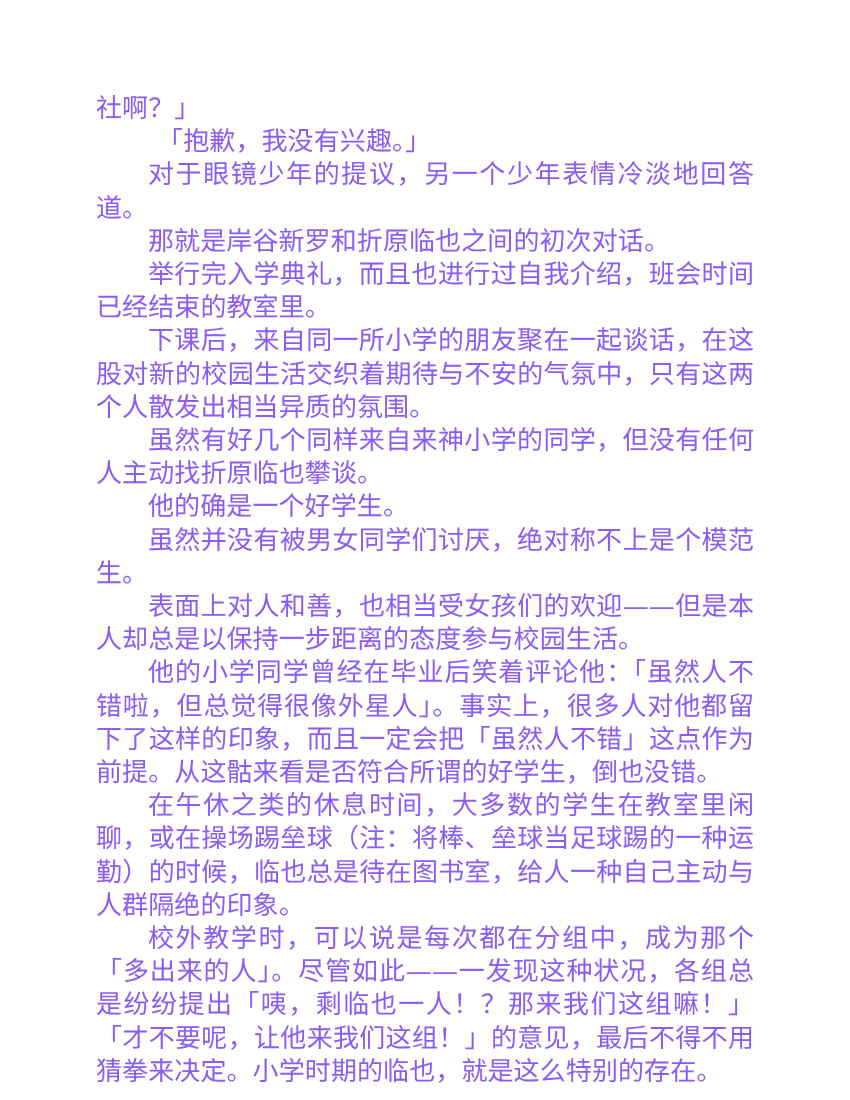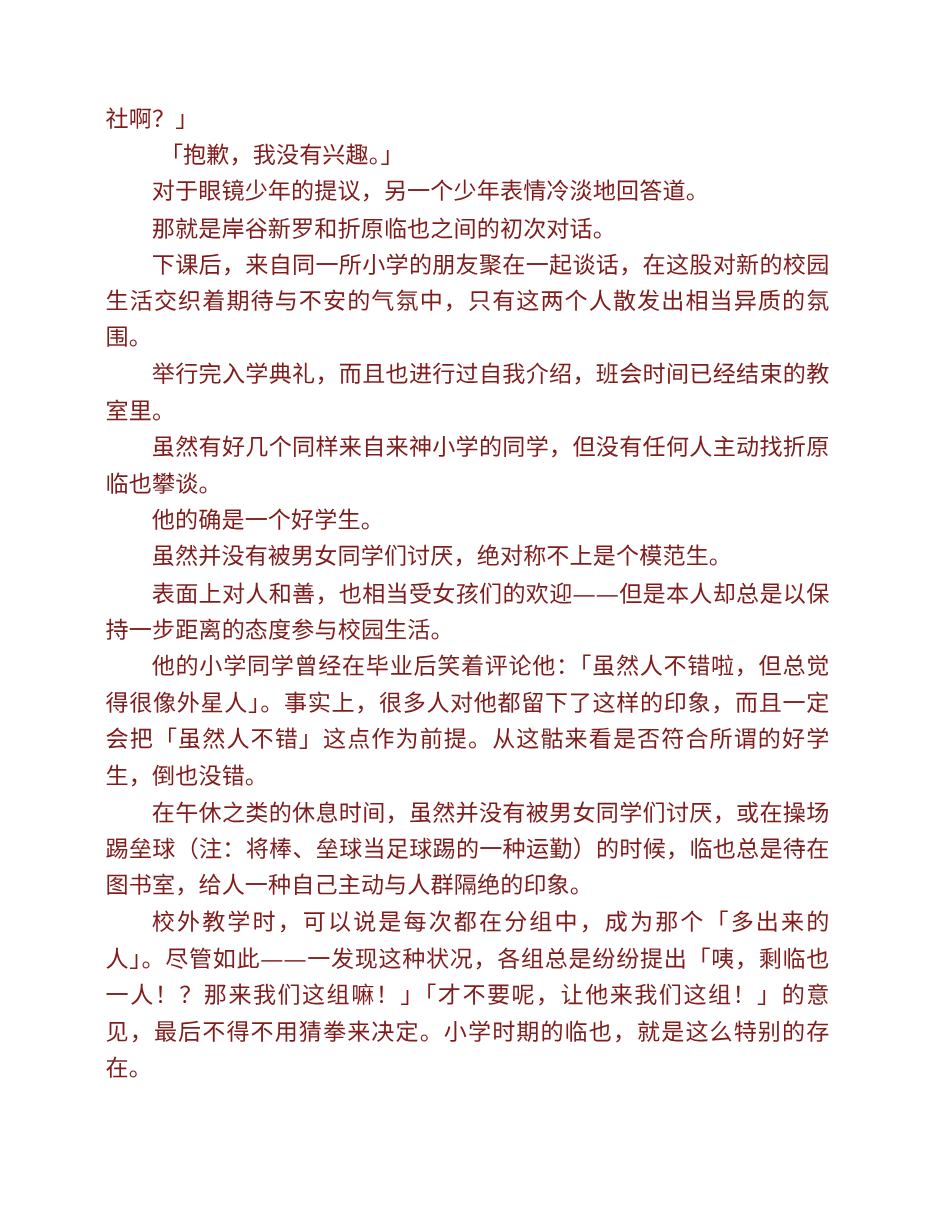--- a/index.html
+++ b/index.html
@@ -26,23 +26,23 @@
   #doc-body {
     position: absolute;
     left: 96px;
     top: 92px;
     width: 658px;
   }
 
   .para {
     margin: 0;
     font-family: "DejaVu Serif", "Liberation Serif", serif;
-    font-size: 21px;
+    font-size: 26px;
     line-height: 33.2px;
-    color: #7f1d1d;
+    color: #8b5cf6;
     text-align: justify;
     text-justify: inter-character;
     letter-spacing: 0.1px;
     word-break: break-all;
     overflow-wrap: break-word;
     white-space: normal;
     text-indent: 0;
   }
 
   
@@ -66,23 +66,23 @@
 </style>
 </head>
 <body>
 
 <div id="page" style="background: rgb(255, 255, 255);">
   <div id="doc-body" style="color: rgb(38, 38, 38);">
       <p class="para cont">社啊？」</p>
       <p class="para dialogue">「抱歉，我没有兴趣。」</p>
       <p class="para indent">对于眼镜少年的提议，另一个少年表情冷淡地回答道。</p>
       <p class="para indent">那就是岸谷新罗和折原临也之间的初次对话。</p>
+      <p class="para indent">举行完入学典礼，而且也进行过自我介绍，班会时间已经结束的教室里。</p>
       <p class="para indent">下课后，来自同一所小学的朋友聚在一起谈话，在这股对新的校园生活交织着期待与不安的气氛中，只有这两个人散发出相当异质的氛围。</p>
-      <p class="para indent">举行完入学典礼，而且也进行过自我介绍，班会时间已经结束的教室里。</p>
       <p class="para indent">虽然有好几个同样来自来神小学的同学，但没有任何人主动找折原临也攀谈。</p>
       <p class="para indent">他的确是一个好学生。</p>
       <p class="para indent">虽然并没有被男女同学们讨厌，绝对称不上是个模范生。</p>
       <p class="para indent">表面上对人和善，也相当受女孩们的欢迎——但是本人却总是以保持一步距离的态度参与校园生活。</p>
       <p class="para indent">他的小学同学曾经在毕业后笑着评论他：「虽然人不错啦，但总觉得很像外星人」。事实上，很多人对他都留下了这样的印象，而且一定会把「虽然人不错」这点作为前提。从这骷来看是否符合所谓的好学生，倒也没错。</p>
-      <p class="para indent">在午休之类的休息时间，虽然并没有被男女同学们讨厌，或在操场踢垒球（注：将棒、垒球当足球踢的一种运勤）的时候，临也总是待在图书室，给人一种自己主动与人群隔绝的印象。</p>
+      <p class="para indent">在午休之类的休息时间，大多数的学生在教室里闲聊，或在操场踢垒球（注：将棒、垒球当足球踢的一种运勤）的时候，临也总是待在图书室，给人一种自己主动与人群隔绝的印象。</p>
       <p class="para indent">校外教学时，可以说是每次都在分组中，成为那个「多出来的人」。尽管如此——一发现这种状况，各组总是纷纷提出「咦，剩临也一人！？那来我们这组嘛！」「才不要呢，让他来我们这组！」的意见，最后不得不用猜拳来决定。小学时期的临也，就是这么特别的存在。</p>
     </div>
 </div>
 
 </body></html>

